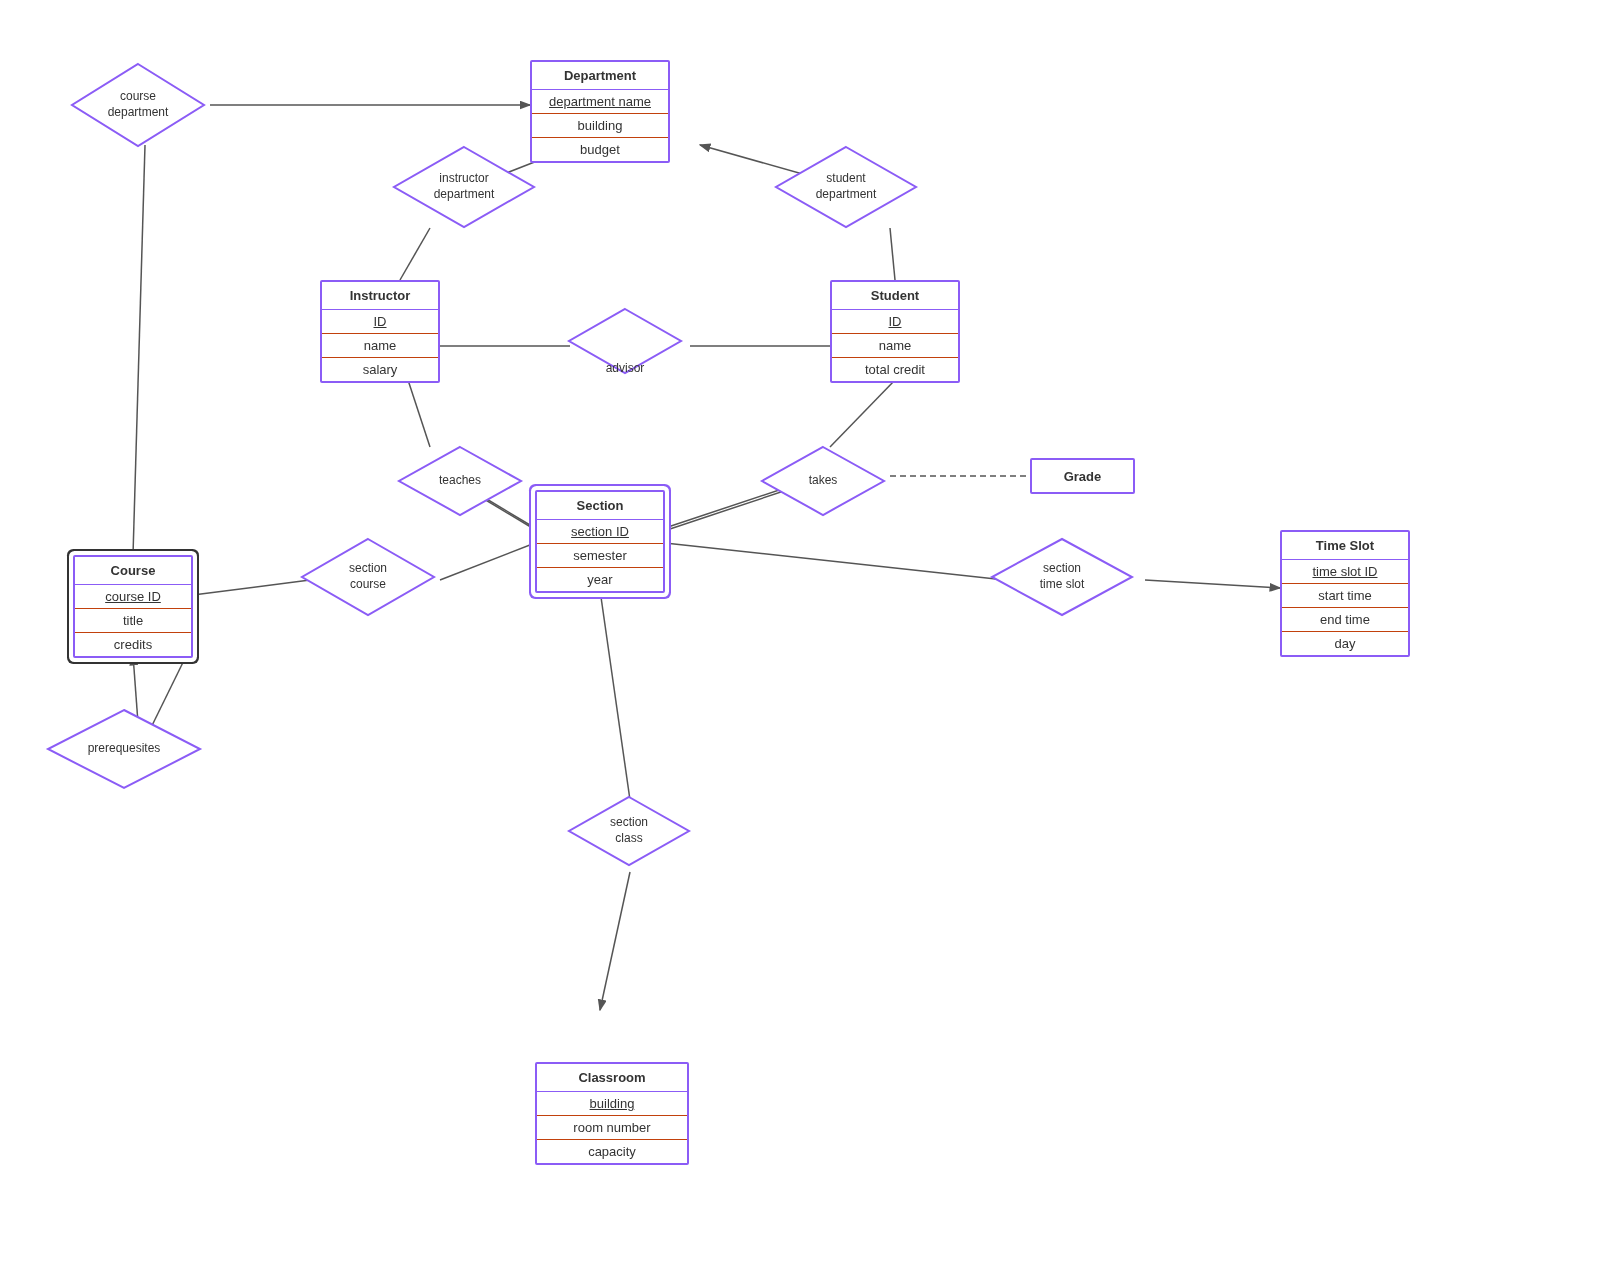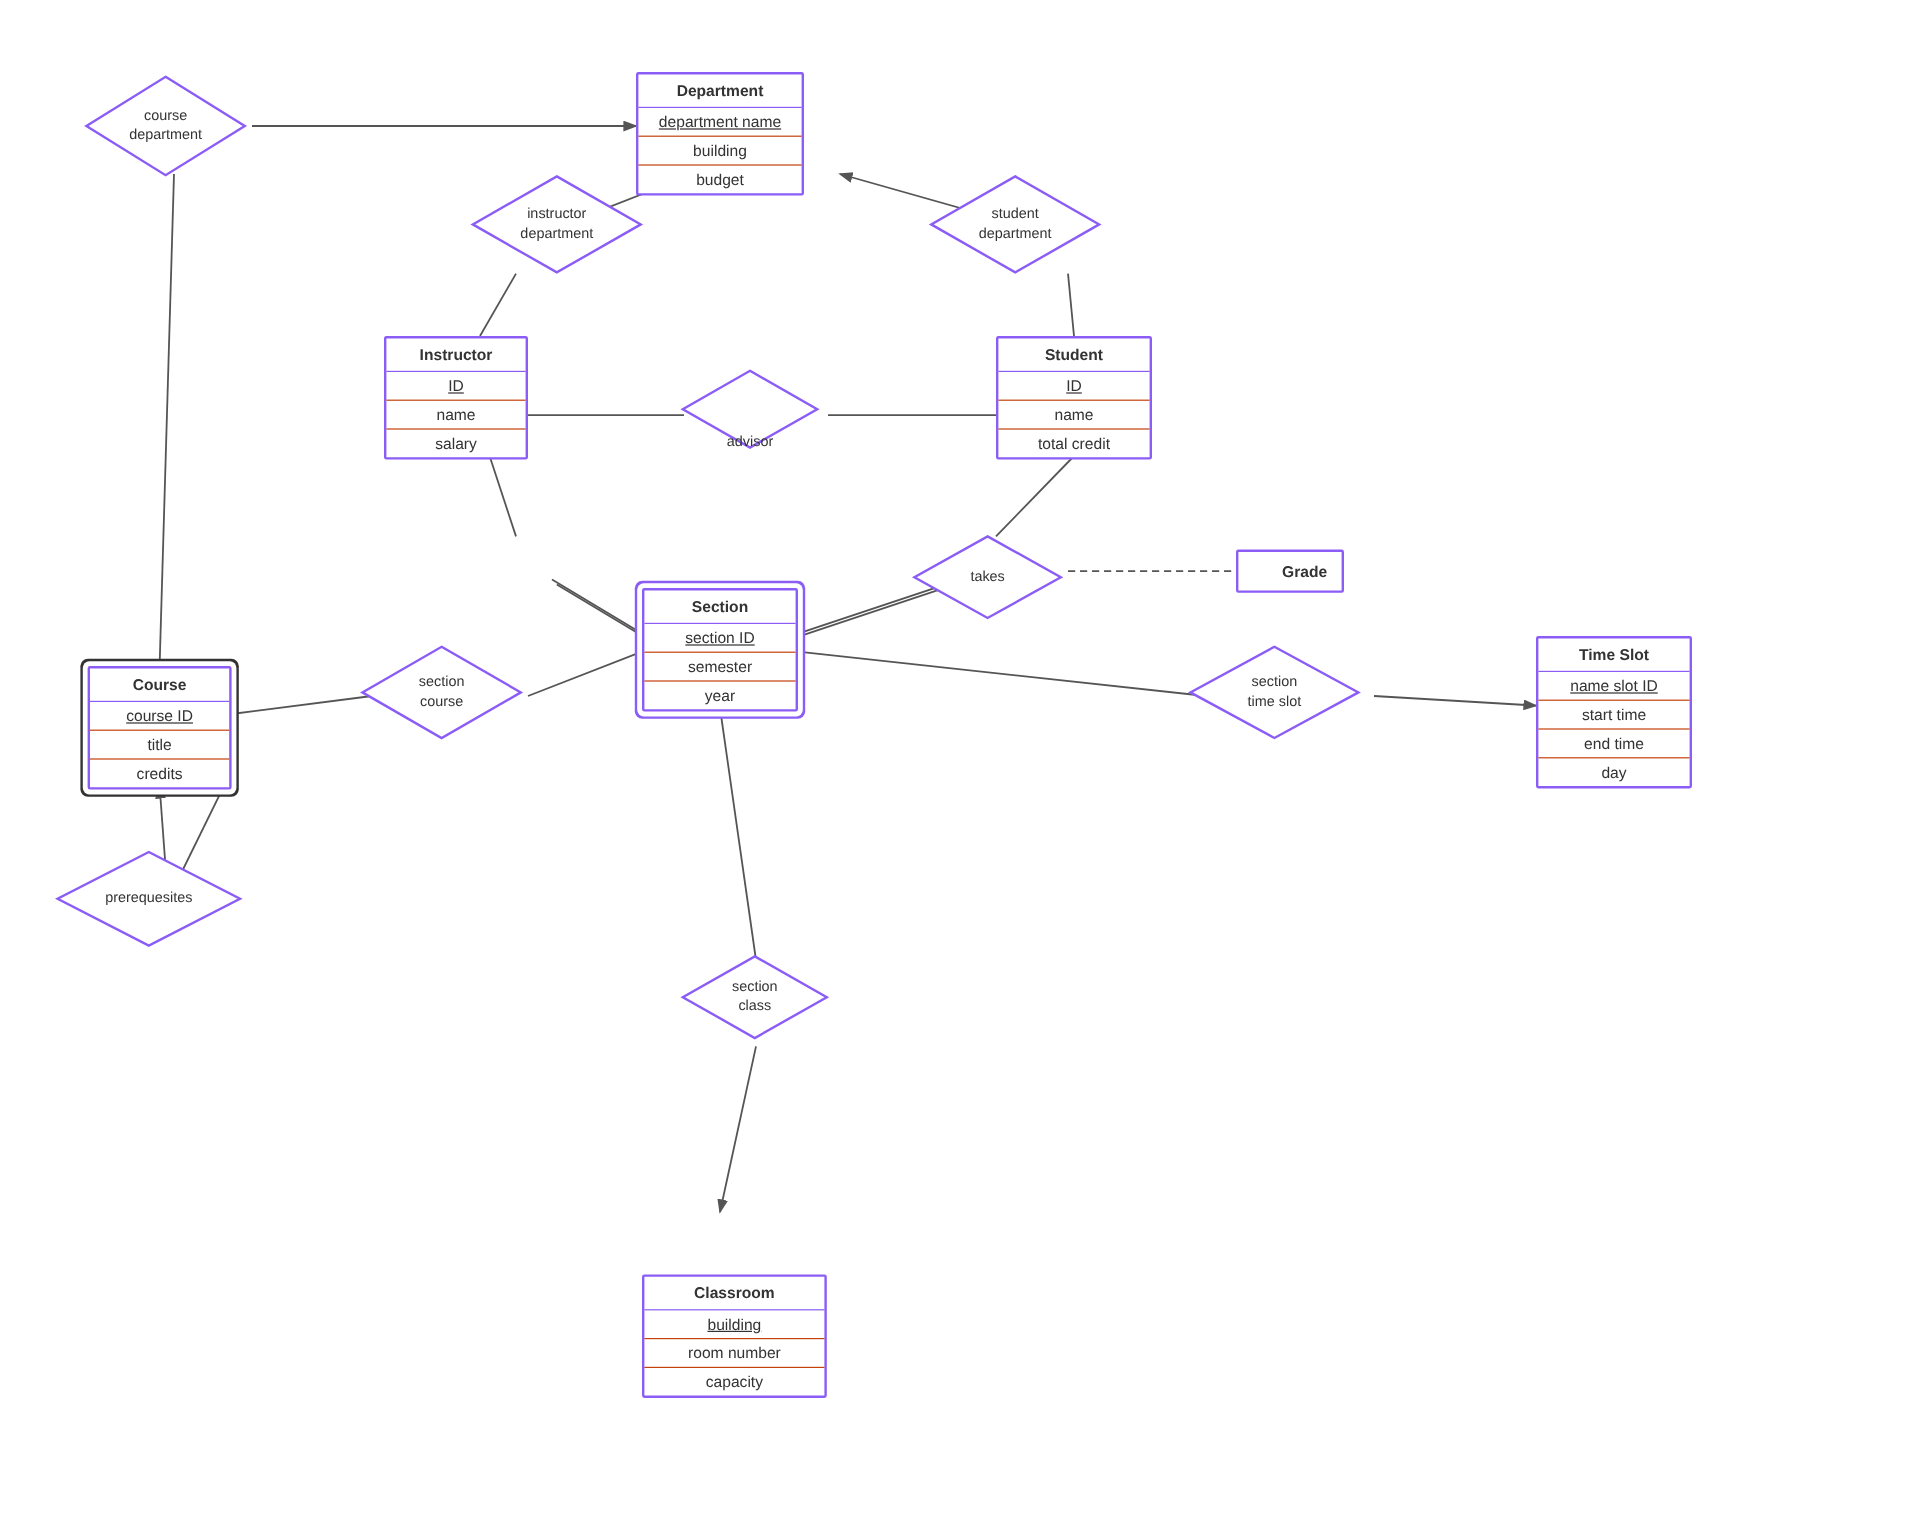--- a/index.html
+++ b/index.html
@@ -161,34 +161,34 @@
 
   <div class="entity" style="left:73px; top:555px; width:120px; box-shadow: 0 0 0 4px #fff, 0 0 0 6px #333;">
     <div class="entity-title">Course</div>
     <div class="entity-attr underline">course ID</div>
     <div class="entity-attr">title</div>
     <div class="entity-attr">credits</div>
   </div>
 
   <div class="entity" style="left:1280px; top:530px; width:130px;">
     <div class="entity-title">Time Slot</div>
-    <div class="entity-attr underline">name slot ID</div>
+    <div class="entity-attr underline">time slot ID</div>
     <div class="entity-attr">start time</div>
     <div class="entity-attr">end time</div>
     <div class="entity-attr">day</div>
   </div>
 
   <div class="entity" style="left:535px; top:1062px; width:154px;">
     <div class="entity-title">Classroom</div>
     <div class="entity-attr underline">building</div>
     <div class="entity-attr">room number</div>
     <div class="entity-attr">capacity</div>
   </div>
 
-  <div class="entity" style="left:1030px; top:458px; width:90px; height:36px; display:flex; align-items:center; justify-content:flex-end;">
+  <div class="entity" style="left:1030px; top:458px; width:105px; height:36px; display:flex; align-items:center; justify-content:center;">
     <div class="entity-title" style="border-bottom:none;">Grade</div>
   </div>
 
   <div class="diamond" style="left:68px; top:60px; width:140px; height:90px;">
     <svg class="shape" viewBox="0 0 140 90" xmlns="http://www.w3.org/2000/svg">
       <polygon points="70,4 136,45 70,86 4,45" fill="white" stroke="#8b5cf6" stroke-width="2"></polygon>
     </svg>
     <span class="diamond-label">course<br>department</span>
   </div>
 
@@ -206,20 +206,26 @@
     <span class="diamond-label">student<br>department</span>
   </div>
 
   <div class="diamond" style="left:565px; top:305px; width:120px; height:72px;align-items:flex-end;">
     <svg class="shape" viewBox="0 0 120 72" xmlns="http://www.w3.org/2000/svg">
       <polygon points="60,4 116,36 60,68 4,36" fill="white" stroke="#8b5cf6" stroke-width="2"></polygon>
     </svg>
     <span class="diamond-label">advisor</span>
   </div>
 
+  <div class="diamond" style="left:395px; top:443px; width:130px; height:76px;">
+    <svg class="shape" viewBox="0 0 130 76" xmlns="http://www.w3.org/2000/svg">
+      <polygon points="65,4 126,38 65,72 4,38" fill="white" stroke="#8b5cf6" stroke-width="2"></polygon>
+    </svg>
+    <span class="diamond-label">teaches</span>
+  </div>
 
   <div class="diamond" style="left:758px; top:443px; width:130px; height:76px;">
     <svg class="shape" viewBox="0 0 130 76" xmlns="http://www.w3.org/2000/svg">
       <polygon points="65,4 126,38 65,72 4,38" fill="white" stroke="#8b5cf6" stroke-width="2"></polygon>
     </svg>
     <span class="diamond-label">takes</span>
   </div>
 
   <div class="diamond" style="left:298px; top:535px; width:140px; height:84px;">
     <svg class="shape" viewBox="0 0 140 84" xmlns="http://www.w3.org/2000/svg">

